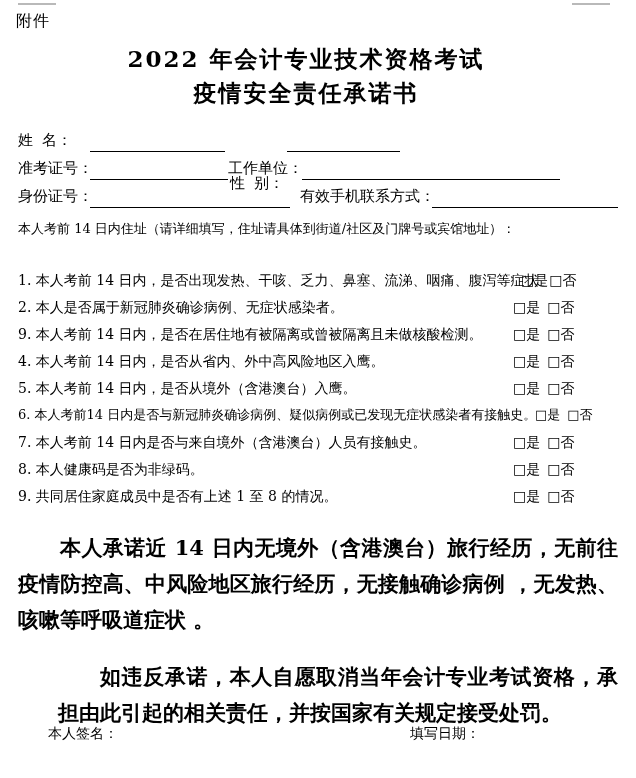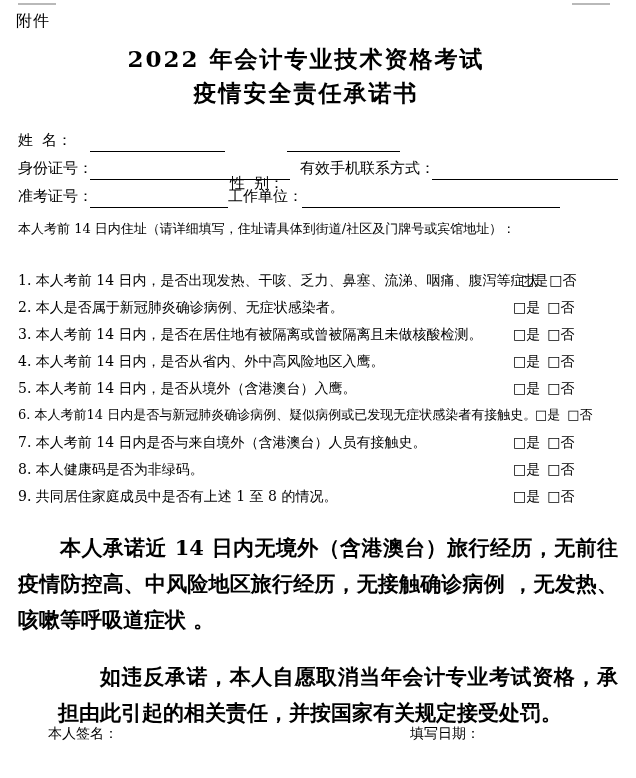--- a/index.html
+++ b/index.html
@@ -178,33 +178,33 @@
 <div class="form-area">
 
   <div class="form-row">
     <span class="fld" style="left:18px;">姓    名：</span>
     <span class="rule" style="left:90px; width:135px;"></span>
     <span class="fld" style="left:230px;margin-top:43px;">性  别：</span>
     <span class="rule" style="left:287px; width:113px;"></span>
   </div>
 
   <div class="form-row">
+    <span class="fld" style="left:18px;">准考证号：</span>
+    <span class="rule" style="left:90px; width:138px;"></span>
+    <span class="fld" style="left:228px;">工作单位：</span>
+    <span class="rule" style="left:302px; width:258px;"></span>
+  </div>
+
+  <div class="form-row">
     <span class="fld" style="left:18px;">身份证号：</span>
     <span class="rule" style="left:90px; width:200px;"></span>
     <span class="fld" style="left:300px;">有效手机联系方式：</span>
     <span class="rule" style="left:432px; width:186px;"></span>
   </div>
 
-  <div class="form-row">
-    <span class="fld" style="left:18px;">准考证号：</span>
-    <span class="rule" style="left:90px; width:138px;"></span>
-    <span class="fld" style="left:228px;">工作单位：</span>
-    <span class="rule" style="left:302px; width:258px;"></span>
-  </div>
-
 </div>
 
 <div class="addr-line">本人考前 14 日内住址（请详细填写，住址请具体到街道/社区及门牌号或宾馆地址）：</div>
 
 <div class="questions">
 
   <div class="q-row first">
     <span class="q-text">1. 本人考前 14 日内，是否出现发热、干咳、乏力、鼻塞、流涕、咽痛、腹泻等症状</span>
     <span class="q-opts">
       <span class="opt"><span class="box">□</span><span>是</span></span><span class="opt"><span class="box">□</span><span>否</span></span>
@@ -212,21 +212,21 @@
   </div>
 
   <div class="q-row">
     <span class="q-text">2. 本人是否属于新冠肺炎确诊病例、无症状感染者。</span>
     <span class="q-opts">
       <span class="opt"><span class="box">□</span><span>是</span></span><span class="opt"><span class="box">□</span><span>否</span></span>
     </span>
   </div>
 
   <div class="q-row">
-    <span class="q-text">3. 本人考前 14 日内，是否在居住地有被隔离或曾被隔离且未做核酸检测。</span>
+    <span class="q-text">9. 本人考前 14 日内，是否在居住地有被隔离或曾被隔离且未做核酸检测。</span>
     <span class="q-opts">
       <span class="opt"><span class="box">□</span><span>是</span></span><span class="opt"><span class="box">□</span><span>否</span></span>
     </span>
   </div>
 
   <div class="q-row">
     <span class="q-text">4. 本人考前 14 日内，是否从省内、外中高风险地区入鹰。</span>
     <span class="q-opts">
       <span class="opt"><span class="box">□</span><span>是</span></span><span class="opt"><span class="box">□</span><span>否</span></span>
     </span>

